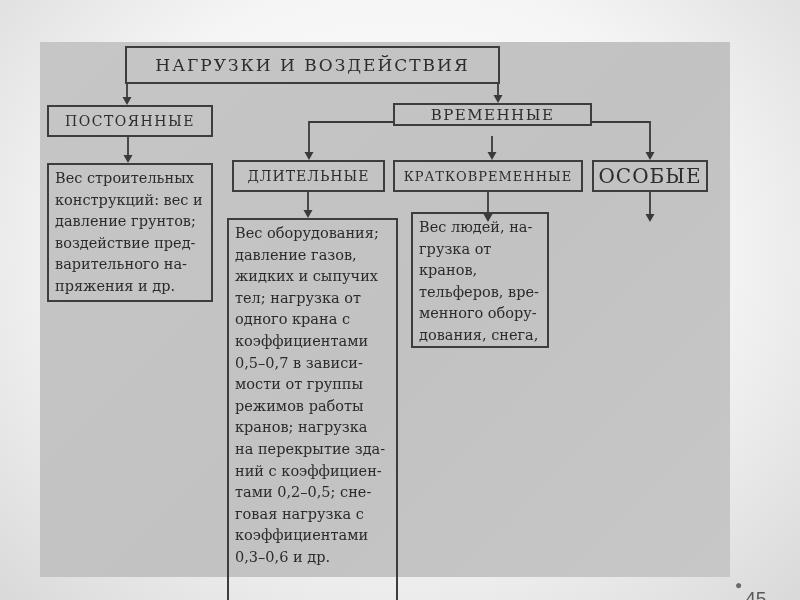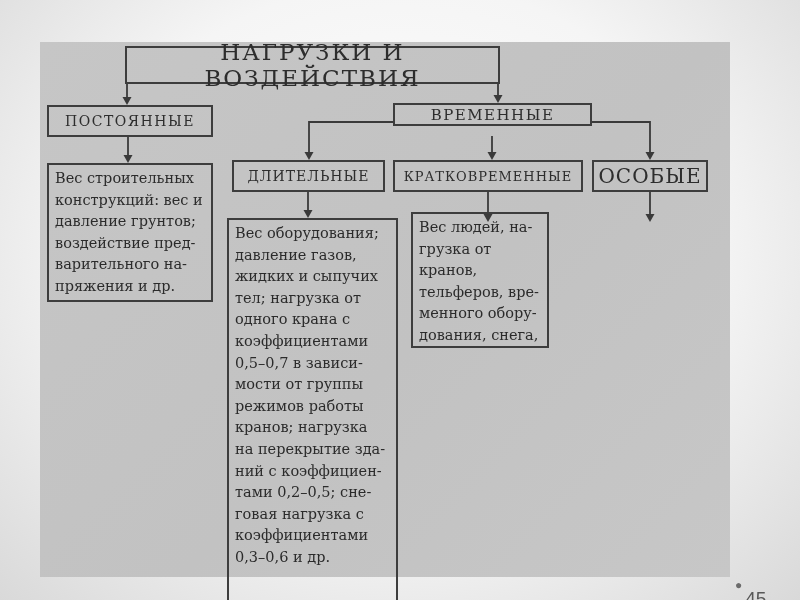--- a/index.html
+++ b/index.html
@@ -14,21 +14,21 @@
   .scan {
     position: absolute; left: 40px; top: 42px; width: 690px; height: 535px;
     background: linear-gradient(135deg, #c6c6c6 0%, #c2c2c2 55%, #c7c7c7 100%);
   }
   .node {
     position: absolute; box-sizing: border-box;
     border: 2px solid #3d3d3d; background: transparent;
     display: flex; align-items: center; justify-content: center;
     color: #2d2d2d; text-align: center;
   }
-  .node-root  { left: 85px;  top: 4px;   width: 375px; height: 38px; font-size: 23px; letter-spacing: 2px; }
+  .node-root  { left: 85px;  top: 4px;   width: 375px; height: 38px; font-size: 17px; letter-spacing: 2px; }
   .node-perm  { left: 7px;   top: 63px;  width: 166px; height: 32px; font-size: 14px; letter-spacing: 1.5px; }
   .node-temp  { left: 353px; top: 61px;  width: 199px; height: 23px; font-size: 15px; letter-spacing: 1.5px; }
   .node-long  { left: 192px; top: 118px; width: 153px; height: 32px; font-size: 14px; letter-spacing: 1px; }
   .node-short { left: 353px; top: 118px; width: 190px; height: 32px; font-size: 13px; letter-spacing: 1px; }
   .node-spec  { left: 552px; top: 118px; width: 116px; height: 32px; font-size: 20px; letter-spacing: 1px; }
   .textbox {
     position: absolute; box-sizing: border-box; overflow: hidden;
     border: 2px solid #3d3d3d; background: transparent;
     color: #2b2b2b; font-size: 14.5px; line-height: 21.6px;
     padding: 3px 6px 0 6px; white-space: pre-line; text-align: left;

